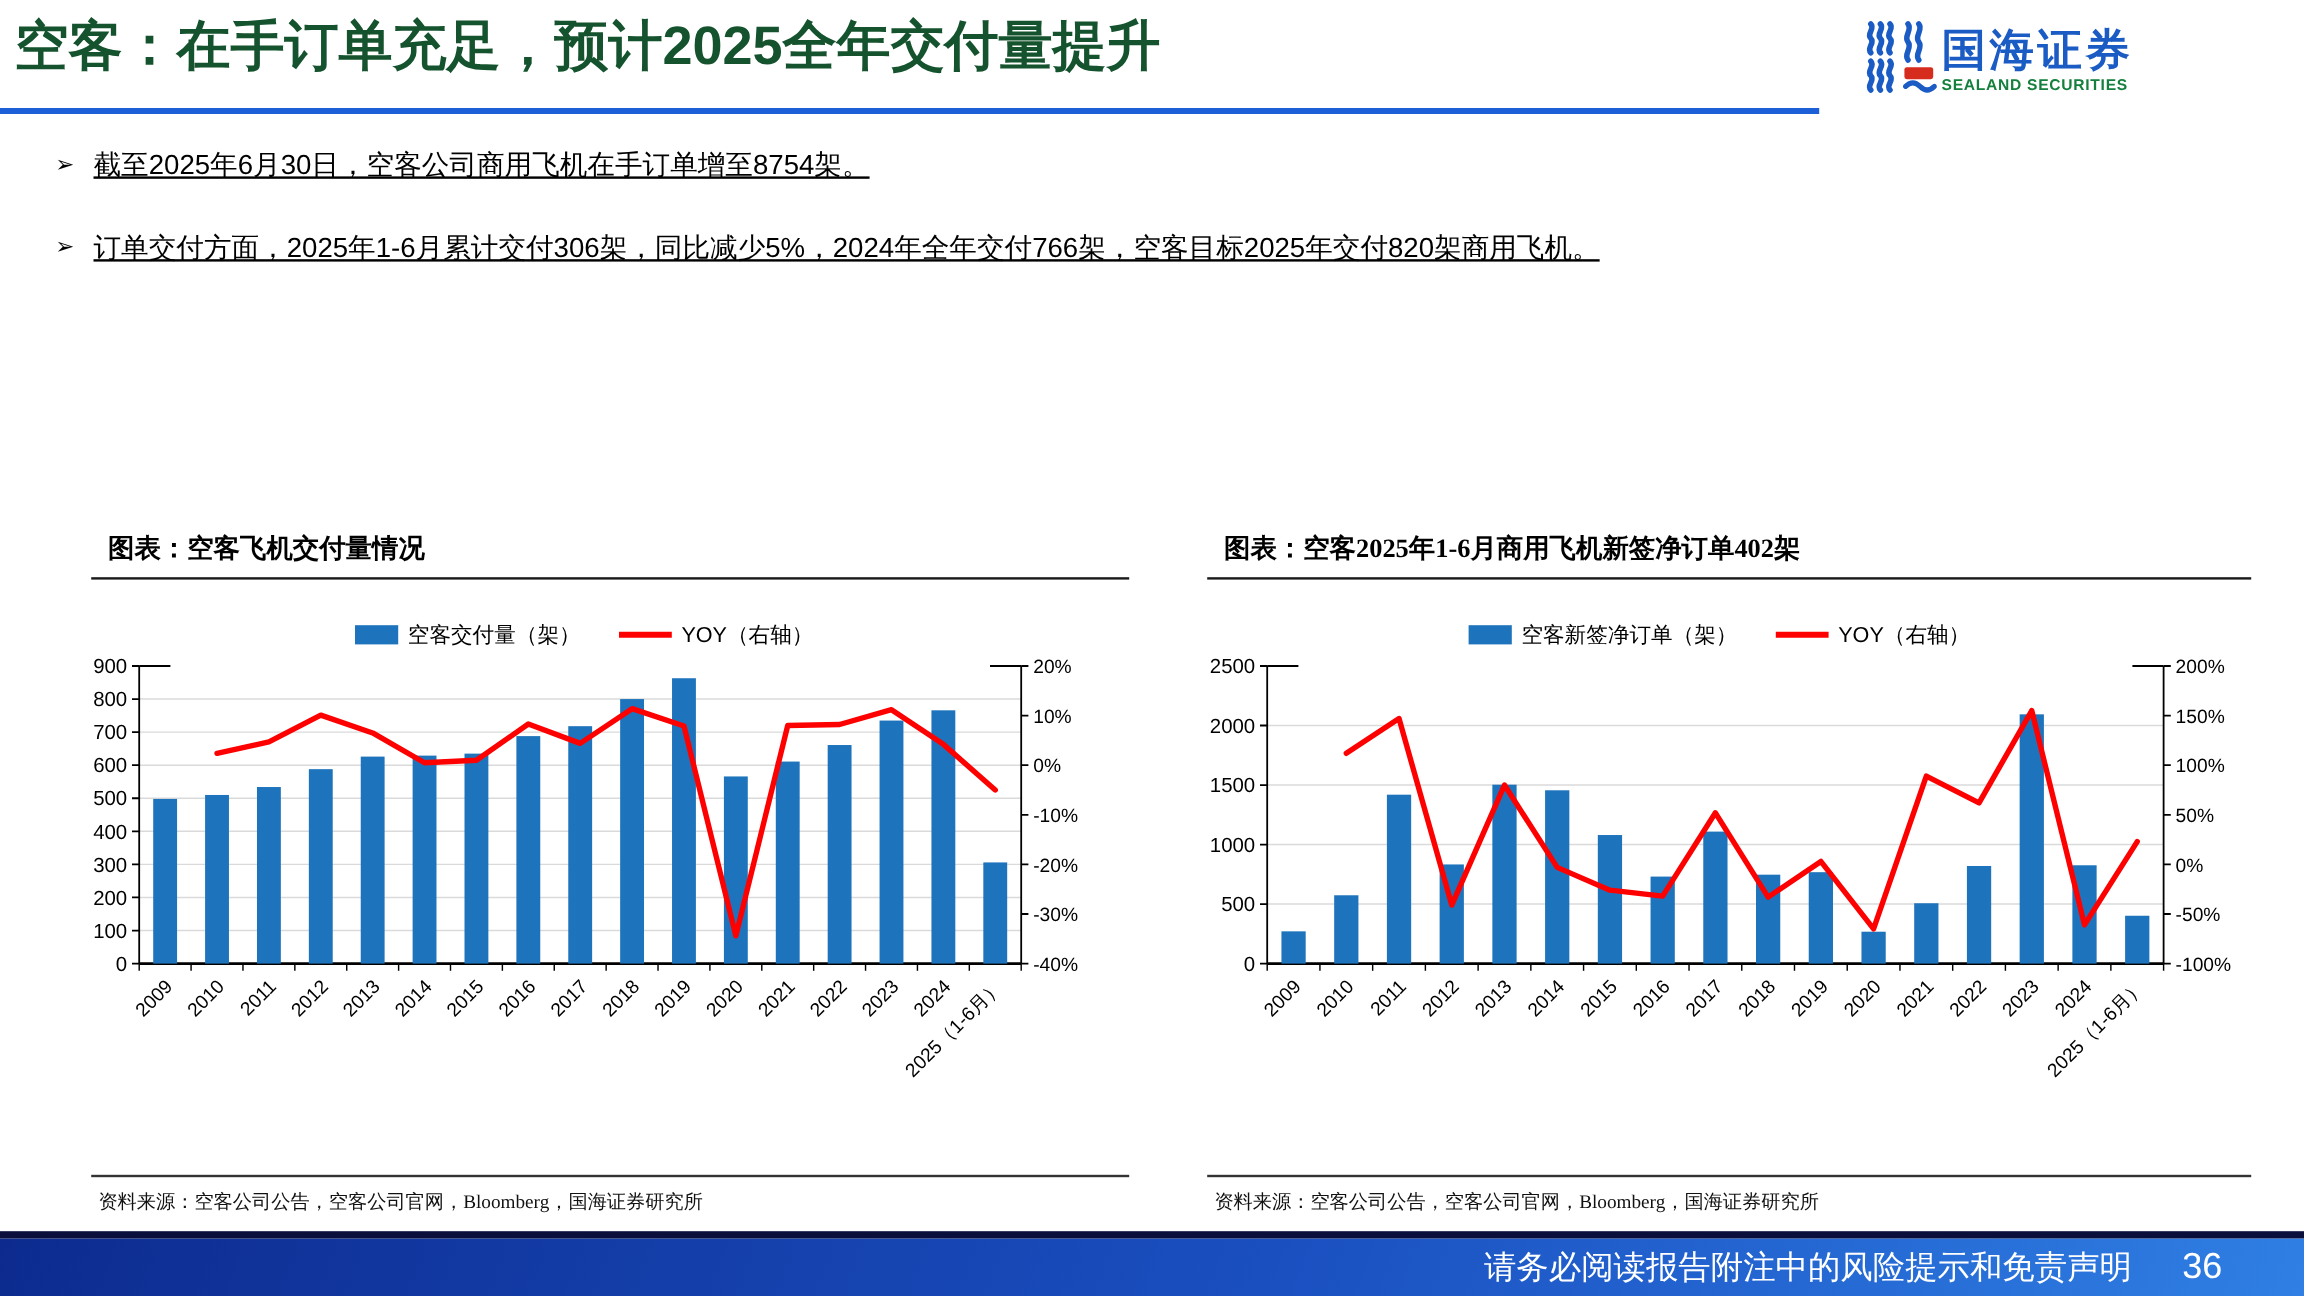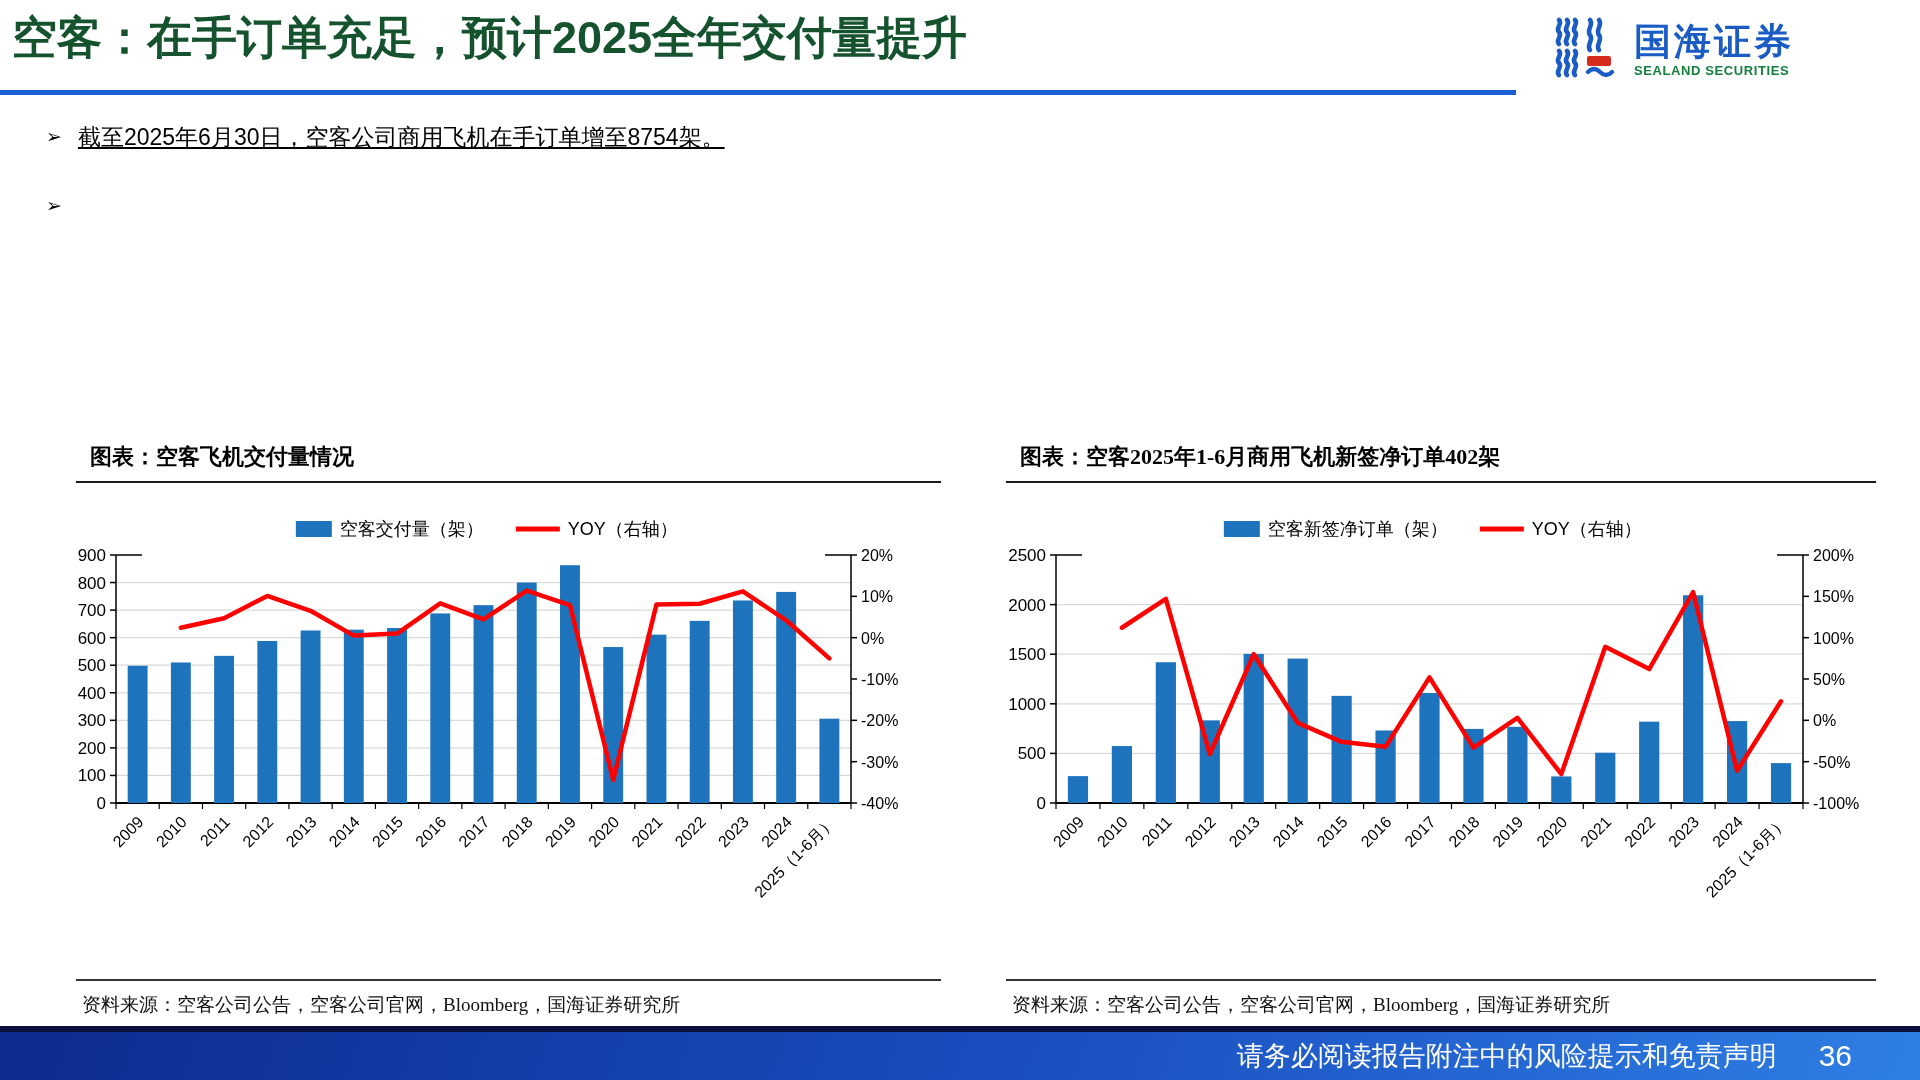--- a/index.html
+++ b/index.html
@@ -1,36 +1,36 @@
 <!DOCTYPE html>
 <html><head>
 <meta charset="utf-8">
 <style>
   html,body{margin:0;padding:0;background:#888;}
   .page{position:relative;width:1920px;height:1080px;background:#fff;overflow:hidden;
         font-family:"Liberation Sans",sans-serif;margin:0 auto;}
   .main-title{position:absolute;left:12px;top:8px;font-size:45px;font-weight:bold;color:#14532d;
         white-space:nowrap;}
   .title-rule{position:absolute;left:0;top:90px;width:1516px;height:5px;background:#1C5FD6;}
-  .logo{position:absolute;left:1552px;top:16px;display:flex;align-items:center;gap:20px;}
+  .logo{position:absolute;left:1552px;top:16px;display:flex;align-items:center;gap:4px;}
   .logo-text{display:flex;flex-direction:column;line-height:1.05;}
   .logo-text .cn{font-size:37px;font-weight:bold;color:#1A5BC4;letter-spacing:3px;}
   .logo-text .en{font-size:13px;font-weight:bold;color:#15803d;letter-spacing:0.6px;margin-top:2px;}
   .bullets{position:absolute;left:46px;top:122px;width:1420px;}
   .bullet{display:flex;gap:16px;font-size:23px;color:#000;margin-bottom:38px;align-items:flex-start;}
   .bullet .marker{font-size:19px;padding-top:3px;flex:0 0 auto;}
   .bullet .btext{line-height:1.35;text-decoration:underline;}
   .chart-block{position:absolute;top:440px;}
   #chart-left{left:76px;width:865px;}
   #chart-right{left:1006px;width:870px;}
   .chart-title{font-size:22px;font-weight:bold;color:#000;padding:2px 0 9px 14px;
         border-bottom:2px solid #1a1a1a;font-family:"Liberation Serif",serif;white-space:nowrap;}
   svg.chart{display:block;margin-top:2px;}
   svg.chart text{font-family:"Liberation Sans",sans-serif;fill:#000;}
-  .source{border-top:2px solid #333;margin-top:14px;padding:11px 0 0 6px;font-size:19px;
+  .source{border-top:2px solid #333;margin-top:14px;padding:11px 0 0 6px;font-size:16px;
         color:#111;font-family:"Liberation Serif",serif;white-space:nowrap;}
   .footer{position:absolute;left:0;bottom:0;width:1920px;height:54px;box-sizing:border-box;
         border-top:6px solid #0A0F3C;
         background:linear-gradient(110deg,#0D2B8F 0%,#1A4FC0 55%,#2F7FE4 100%);
         display:flex;align-items:center;justify-content:flex-end;gap:42px;padding-right:68px;color:#fff;}
   .footer .disclaimer{font-size:27px;}
   .footer .page-no{font-size:30px;}
 </style>
 </head>
 <body>
@@ -63,20 +63,21 @@
     </span>
   </div>
 
   <div class="bullets">
     <div class="bullet">
       <span class="marker">➢</span>
       <span class="btext">截至2025年6月30日，空客公司商用飞机在手订单增至8754架。</span>
     </div>
     <div class="bullet">
       <span class="marker">➢</span>
+      <span class="btext">订单交付方面，2025年1-6月累计交付306架，同比减少5%，2024年全年交付766架，空客目标2025年交付820架商用飞机。</span>
     </div>
   </div>
 
   <div class="chart-block" id="chart-left">
     <div class="chart-title">图表：空客飞机交付量情况</div>
     <svg class="chart" id="svg-left" viewBox="0 0 865 480" width="865" height="480">
         <line x1="34" y1="318" x2="40" y2="318" stroke="#000" stroke-width="1.5"></line>
         <text x="30" y="324" text-anchor="end" font-size="17">0</text>
         <line x1="40" y1="290.44444444444446" x2="775" y2="290.44444444444446" stroke="#DADADA" stroke-width="1.2"></line>
         <line x1="34" y1="290.44444444444446" x2="40" y2="290.44444444444446" stroke="#000" stroke-width="1.5"></line>

